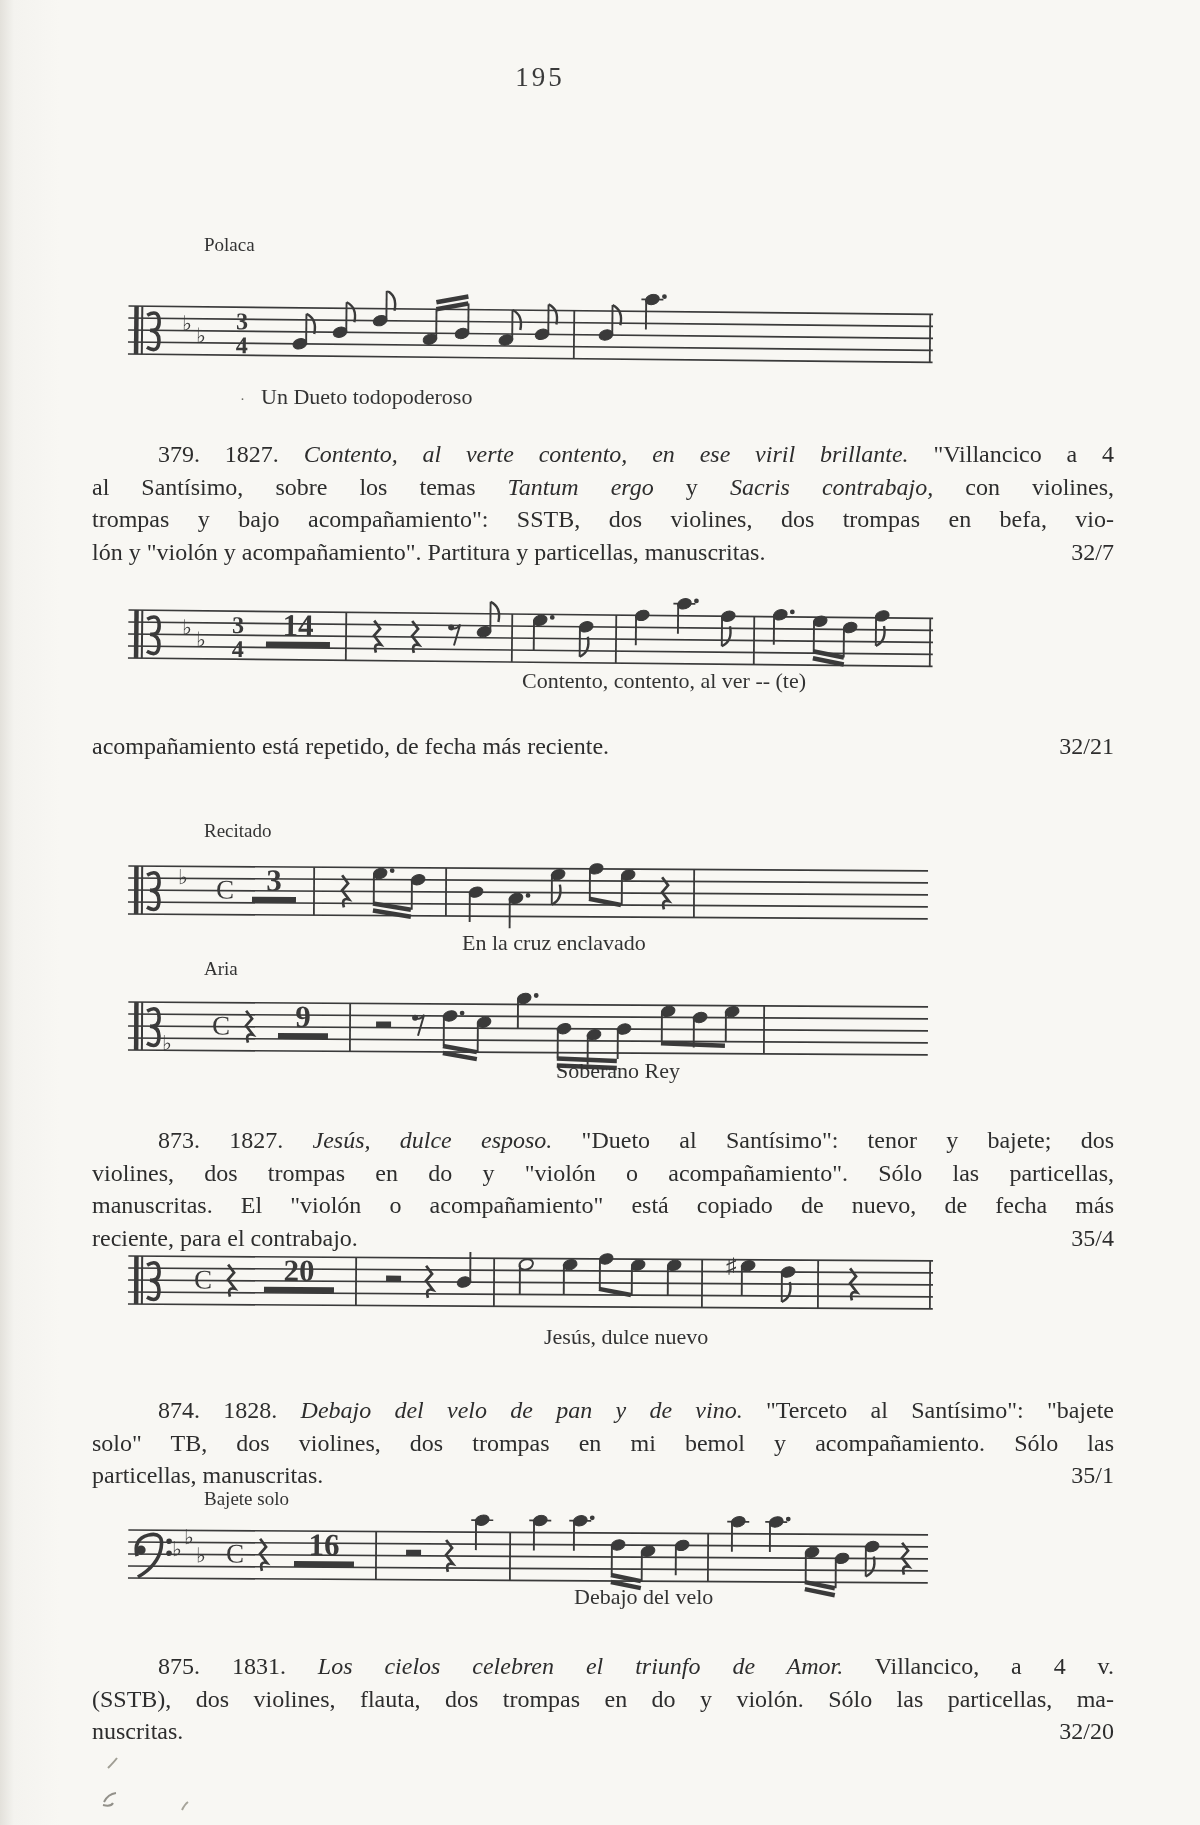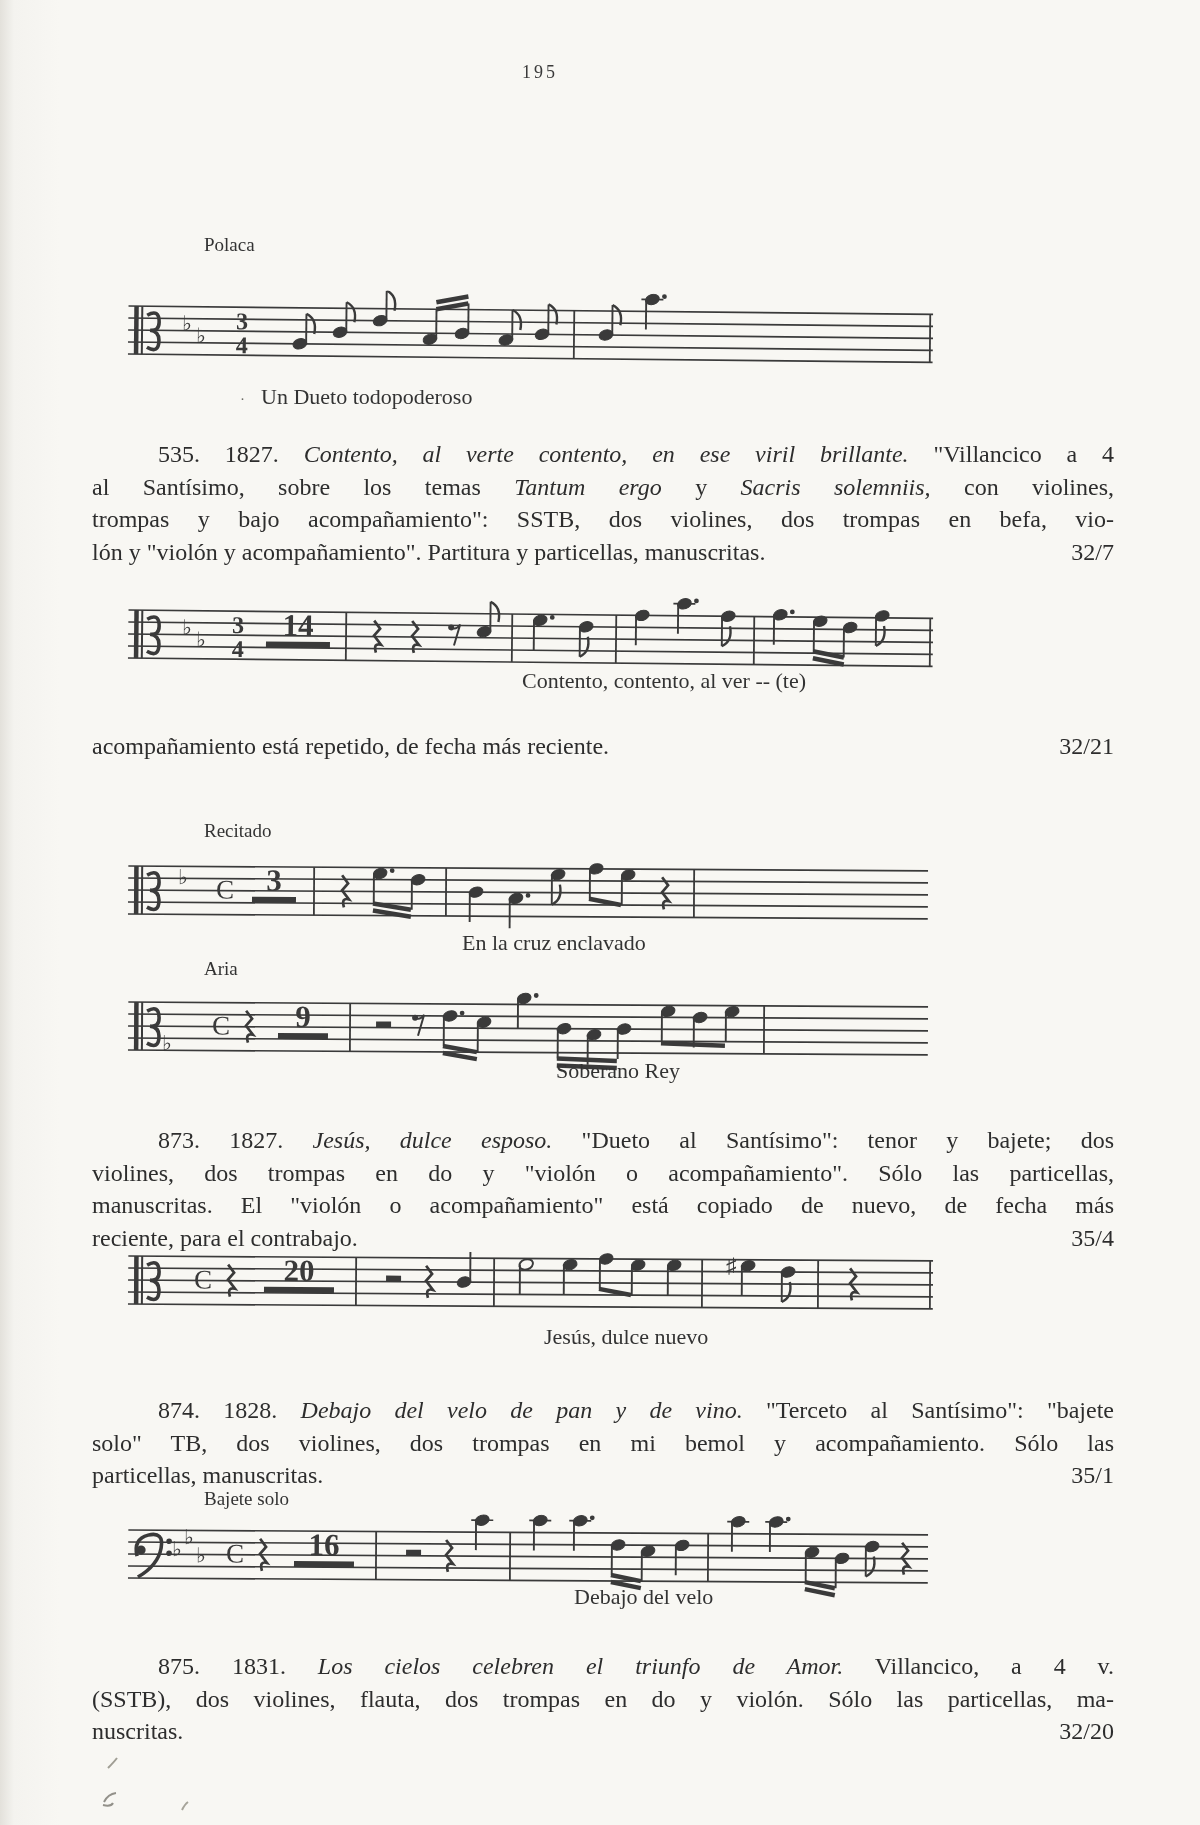--- a/index.html
+++ b/index.html
@@ -10,21 +10,21 @@
     color:#2c2c2c;
     position:relative;
     overflow:hidden;
   }
   .page{
     position:absolute;inset:0;
     background:linear-gradient(90deg,#e3e1db 0px,#f4f3ef 14px,#f8f7f3 60px,#f8f7f3 100%);
   }
   .pagenum{
     position:absolute;top:62px;left:0;width:1080px;
-    text-align:center;font-size:18px;letter-spacing:3px;color:#3a3a3a;
+    text-align:center;font-size:27px;letter-spacing:3px;color:#3a3a3a;
   }
   .lab{
     position:absolute;font-size:19px;color:#333;
   }
   .cap{
     position:absolute;font-size:22px;color:#333;white-space:nowrap;
   }
   .staff{
     position:absolute;height:96px;
   }
@@ -112,22 +112,22 @@
       <path d="M484.2 12 q11 5 8 20" fill="none" stroke="#3a3a3a" stroke-width="2.4"></path>
       <line x1="513" y1="6" x2="535" y2="6" stroke="#3a3a3a" stroke-width="1.7"></line>
       <ellipse cx="524" cy="6" rx="7" ry="5" transform="rotate(-18 524 6)" fill="#3a3a3a" stroke="#3a3a3a" stroke-width="1"></ellipse>
       <line x1="517.8" y1="6" x2="517.8" y2="36" stroke="#3a3a3a" stroke-width="1.9"></line>
       <circle cx="536" cy="3" r="2.4" fill="#3a3a3a"></circle>
       <line x1="802" y1="18" x2="802" y2="66" stroke="#3a3a3a" stroke-width="1.8"></line>
     </svg>
   <div class="cap" id="cap0"><span class="speck">·</span><span>Un Dueto todopoderoso</span></div>
 
   <div class="entry" id="e871">
-      <div class="tl just ind"><span><span>535. 1827. </span><span class="it">Contento, al verte contento, en ese viril brillante.</span><span> "Villancico a 4</span></span></div>
-      <div class="tl just"><span><span>al Santísimo, sobre los temas </span><span class="it">Tantum ergo</span><span> y </span><span class="it">Sacris solemniis,</span><span> con violines,</span></span></div>
+      <div class="tl just ind"><span><span>379. 1827. </span><span class="it">Contento, al verte contento, en ese viril brillante.</span><span> "Villancico a 4</span></span></div>
+      <div class="tl just"><span><span>al Santísimo, sobre los temas </span><span class="it">Tantum ergo</span><span> y </span><span class="it">Sacris contrabajo,</span><span> con violines,</span></span></div>
       <div class="tl just"><span><span>trompas y bajo acompañamiento": SSTB, dos violines, dos trompas en befa, vio-</span></span></div>
       <div class="tl sp">
         <span><span>lón y "violón y acompañamiento". Partitura y particellas, manuscritas.</span></span>
         <span class="shelf">32/7</span>
       </div>
     </div>
 
   <svg class="staff" id="svg1" viewBox="0 0 805 96">
       <line x1="0" y1="18" x2="805" y2="18" stroke="#3a3a3a" stroke-width="1.7"></line>
       <line x1="0" y1="30" x2="805" y2="30" stroke="#3a3a3a" stroke-width="1.7"></line>

